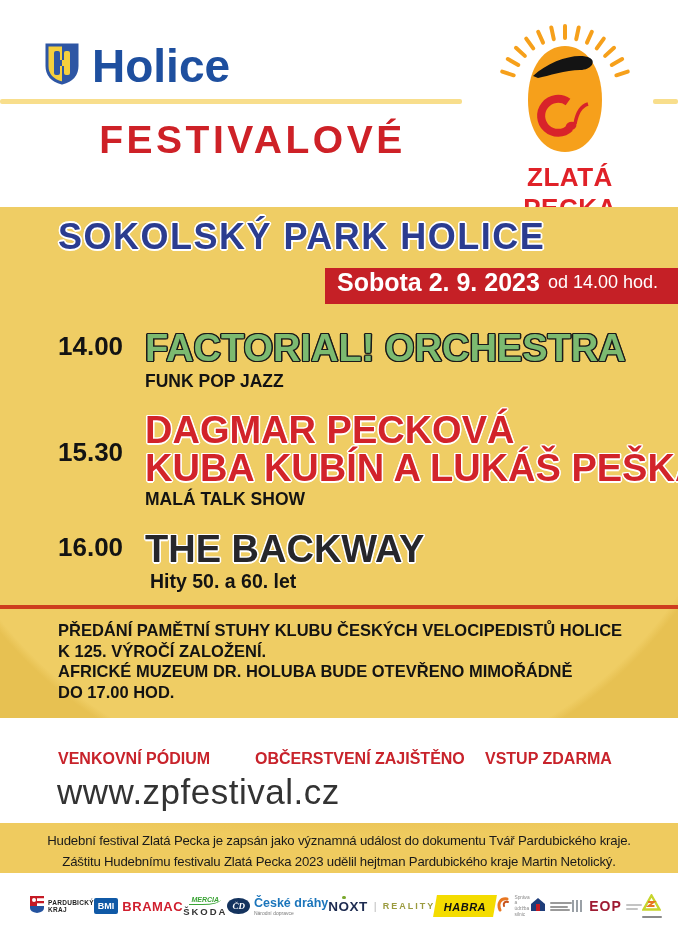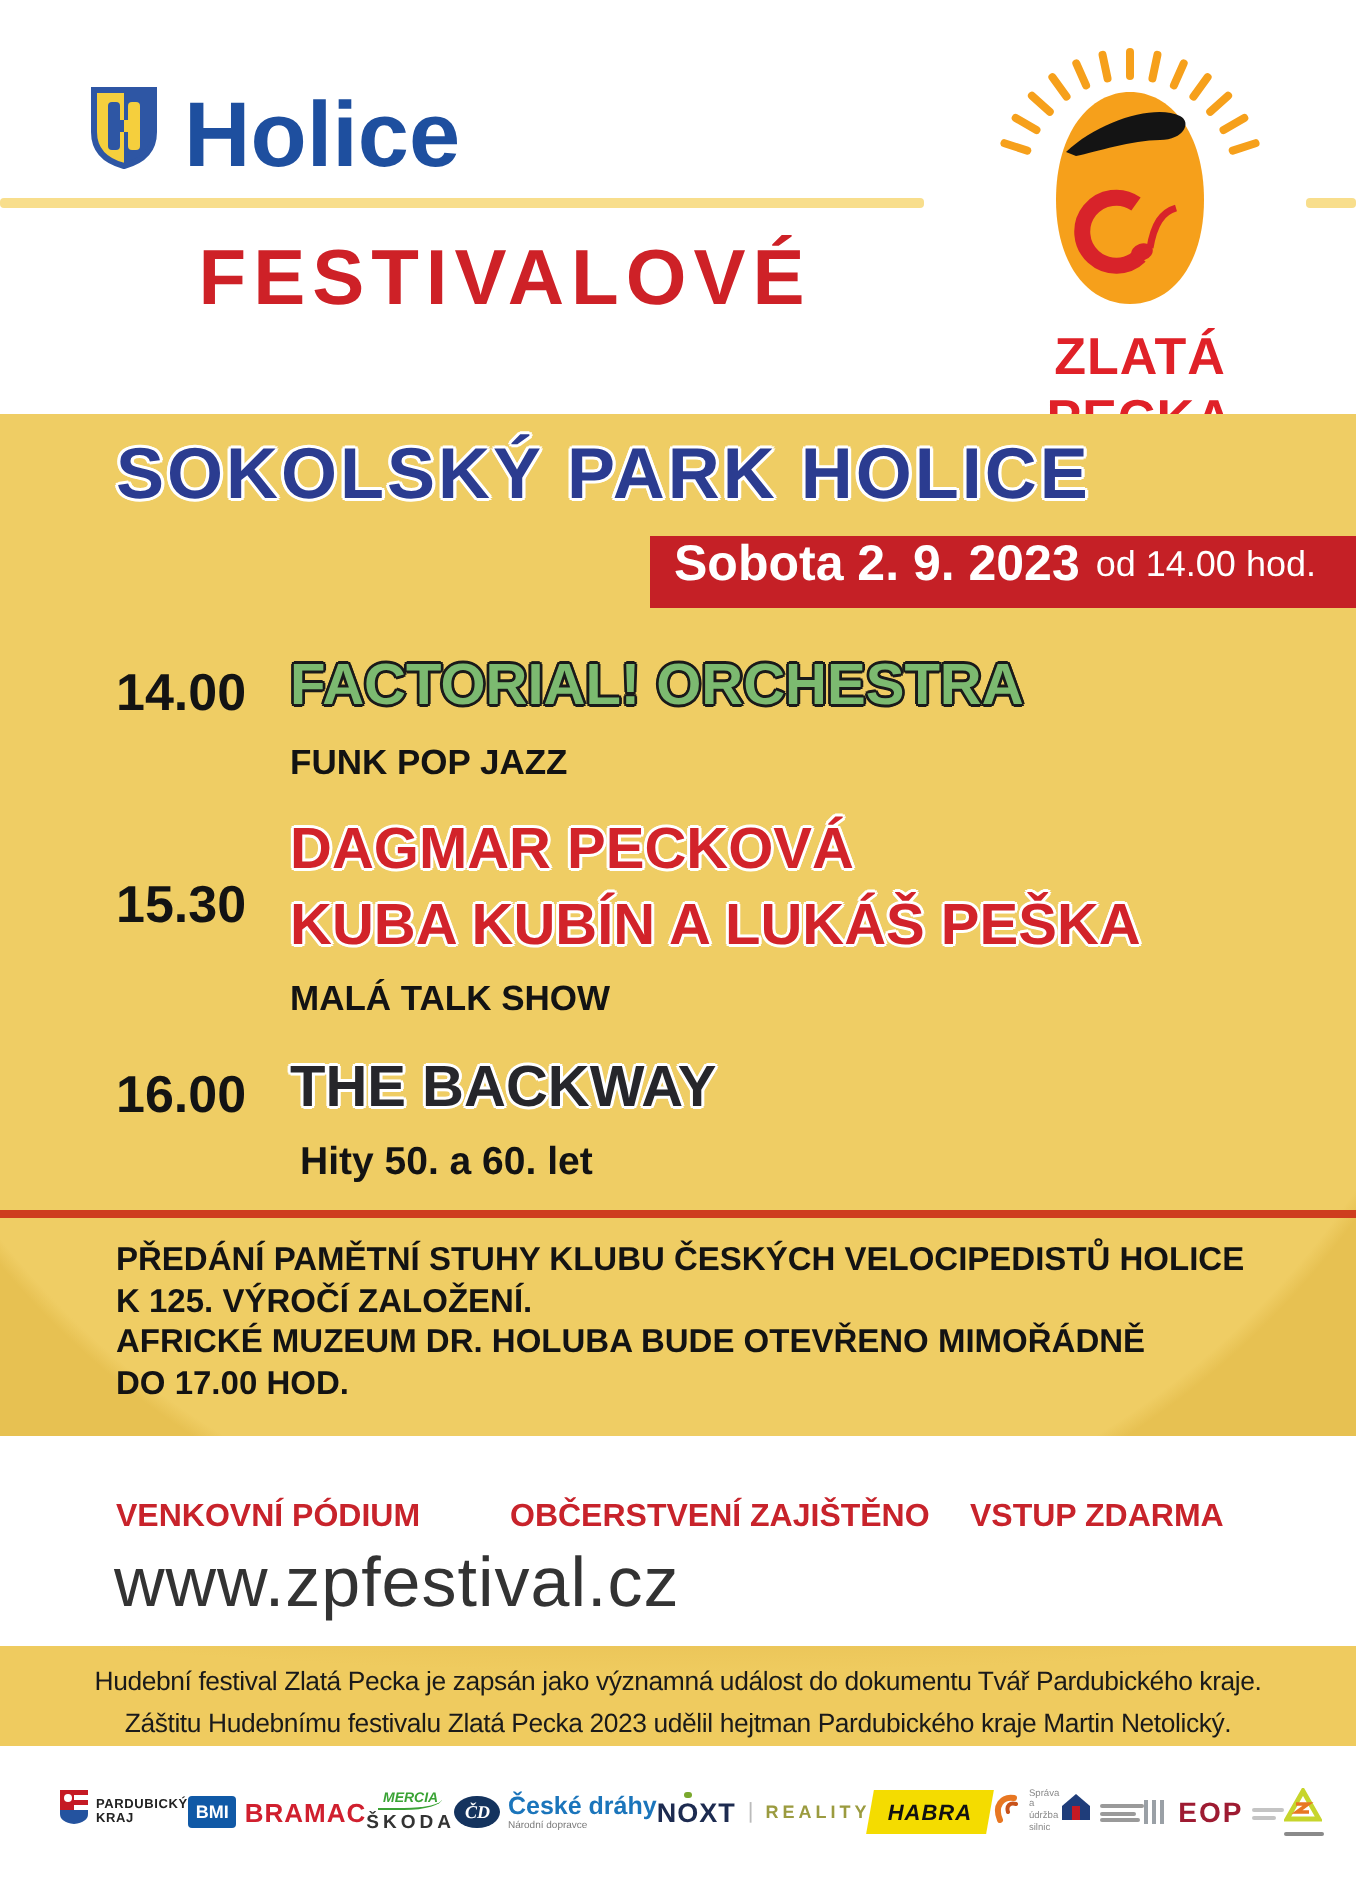--- a/index.html
+++ b/index.html
@@ -28,21 +28,21 @@
             background:radial-gradient(circle 430px at 330px 150px,#EFCD64 0%,#EFCD64 98%,#E7C152 100%),#EAC65A;}
   .venue{position:absolute;left:58px;top:9px;color:#2B3C90;font-size:36px;font-weight:800;letter-spacing:1.5px;
          text-shadow:1.6px 0 0 #fff,-1.6px 0 0 #fff,0 1.6px 0 #fff,0 -1.6px 0 #fff,
                      1.2px 1.2px 0 #fff,-1.2px 1.2px 0 #fff,1.2px -1.2px 0 #fff,-1.2px -1.2px 0 #fff;}
   .date-banner{position:absolute;left:325px;top:61px;width:353px;height:36px;background:#C52026;
                display:flex;align-items:flex-start;padding-left:12px;box-sizing:border-box;gap:8px;}
   .date-main{color:#fff;font-size:25px;font-weight:700;white-space:nowrap;}
   .date-sub{color:#fff;font-size:18px;font-weight:400;white-space:nowrap;padding-top:4px;}
 
   .ptime{position:absolute;left:58px;color:#131313;font-size:26px;font-weight:700;}
-  .pname{position:absolute;left:145px;font-size:29px;font-weight:800;white-space:nowrap;}
+  .pname{position:absolute;left:145px;font-size:38px;font-weight:800;white-space:nowrap;}
   .name-green{color:#7CBA70;
       text-shadow:1.4px 0 0 #1a1a1a,-1.4px 0 0 #1a1a1a,0 1.4px 0 #1a1a1a,0 -1.4px 0 #1a1a1a,
                   1px 1px 0 #1a1a1a,-1px 1px 0 #1a1a1a,1px -1px 0 #1a1a1a,-1px -1px 0 #1a1a1a;}
   .name-red{color:#D2232A;
       text-shadow:1.5px 0 0 #fff,-1.5px 0 0 #fff,0 1.5px 0 #fff,0 -1.5px 0 #fff,
                   1.1px 1.1px 0 #fff,-1.1px 1.1px 0 #fff,1.1px -1.1px 0 #fff,-1.1px -1.1px 0 #fff;}
   .name-dark{color:#26262B;
       text-shadow:1.5px 0 0 #fff,-1.5px 0 0 #fff,0 1.5px 0 #fff,0 -1.5px 0 #fff,
                   1.1px 1.1px 0 #fff,-1.1px 1.1px 0 #fff,1.1px -1.1px 0 #fff,-1.1px -1.1px 0 #fff;}
   .pgenre{position:absolute;left:145px;color:#131313;font-size:17.5px;font-weight:700;}

